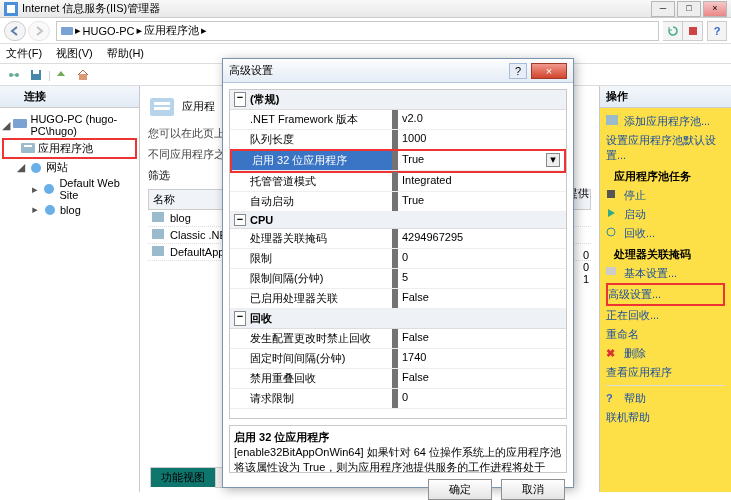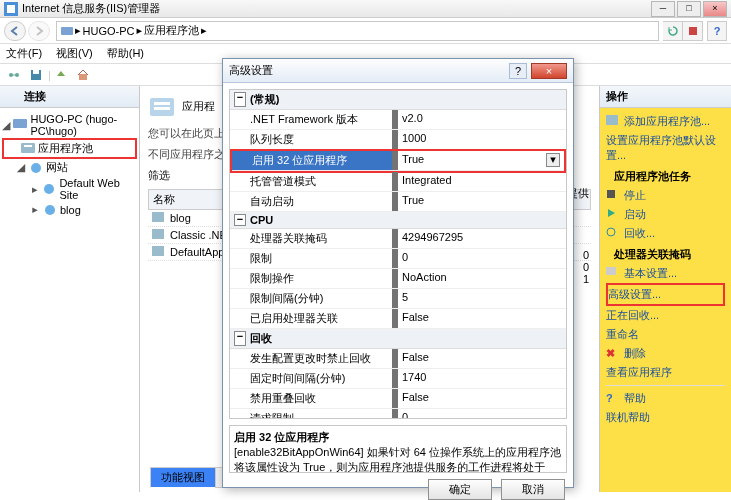--- a/index.html
+++ b/index.html
@@ -34,21 +34,21 @@
 .center h1 { font-size: 18px; font-weight: normal; display: flex; align-items: center; }
 .center h1 .bigic { width: 28px; height: 28px; margin-right: 6px; }
 .desc { color: #444; margin: 6px 0; }
 .filterbar { display: flex; align-items: center; margin: 4px 0; }
 .grid { margin-top: 6px; }
 .grid .ghdr { background: #f0f4f9; border: 1px solid #ccc; padding: 2px 4px; }
 .grid .grow { display: flex; align-items: center; padding: 2px 4px; border-bottom: 1px dotted #ddd; }
 .grid .gic { width: 14px; margin-right: 4px; }
 .center .tabs { position: absolute; bottom: 4px; left: 10px; display: flex; }
 .tab { border: 1px solid #ccc; padding: 2px 10px; background: #f0f0f0; margin-right: -1px; cursor: pointer; }
-.tab.act { background: #3b82f6; border-bottom: 1px solid #fff; }
+.tab.act { background: #0f766e; border-bottom: 1px solid #fff; }
 .right { width: 132px; border-left: 1px solid #c8c8c8; background: #fde047; }
 .right .hdr { background: linear-gradient(#f3f7fb,#e2ebf5); padding: 3px 6px; border-bottom: 1px solid #ccc; font-weight: bold; }
 .right .sect { padding: 4px 6px; }
 .right .sect b { display: block; margin: 4px 8px 2px; }
 .right .act { display: flex; align-items: center; padding: 2px 0; cursor: pointer; color: #1a4ea0; }
 .right .act .aic { width: 14px; height: 14px; margin-right: 4px; }
 .right .act.red { border: 2px solid #e33; }
 .right .help { color: #1a4ea0; }
 .dialog { position: absolute; left: 222px; top: 58px; width: 352px; height: 430px; border: 1px solid #7a94b0; background: #fff; box-shadow: 2px 2px 10px rgba(0,0,0,0.3); z-index: 50; }
 .dialog .dtitle { height: 24px; background: linear-gradient(#fdfdfe,#e4ecf6); border-bottom: 1px solid #b5c7de; display: flex; align-items: center; padding: 0 6px; }
@@ -386,24 +386,20 @@
       </div>
     <div class="prow">
         <div class="pkey">处理器关联掩码</div>
         <div class="pval">4294967295</div>
       </div>
     <div class="prow">
         <div class="pkey">限制</div>
         <div class="pval">0</div>
       </div>
     <div class="prow">
-        <div class="pkey">限制操作</div>
-        <div class="pval">NoAction</div>
-      </div>
-    <div class="prow">
         <div class="pkey">限制间隔(分钟)</div>
         <div class="pval">5</div>
       </div>
     <div class="prow">
         <div class="pkey">已启用处理器关联</div>
         <div class="pval">False</div>
       </div>
     <div class="pgroup">
         <span class="pm">−</span>
         <span>回收</span>

